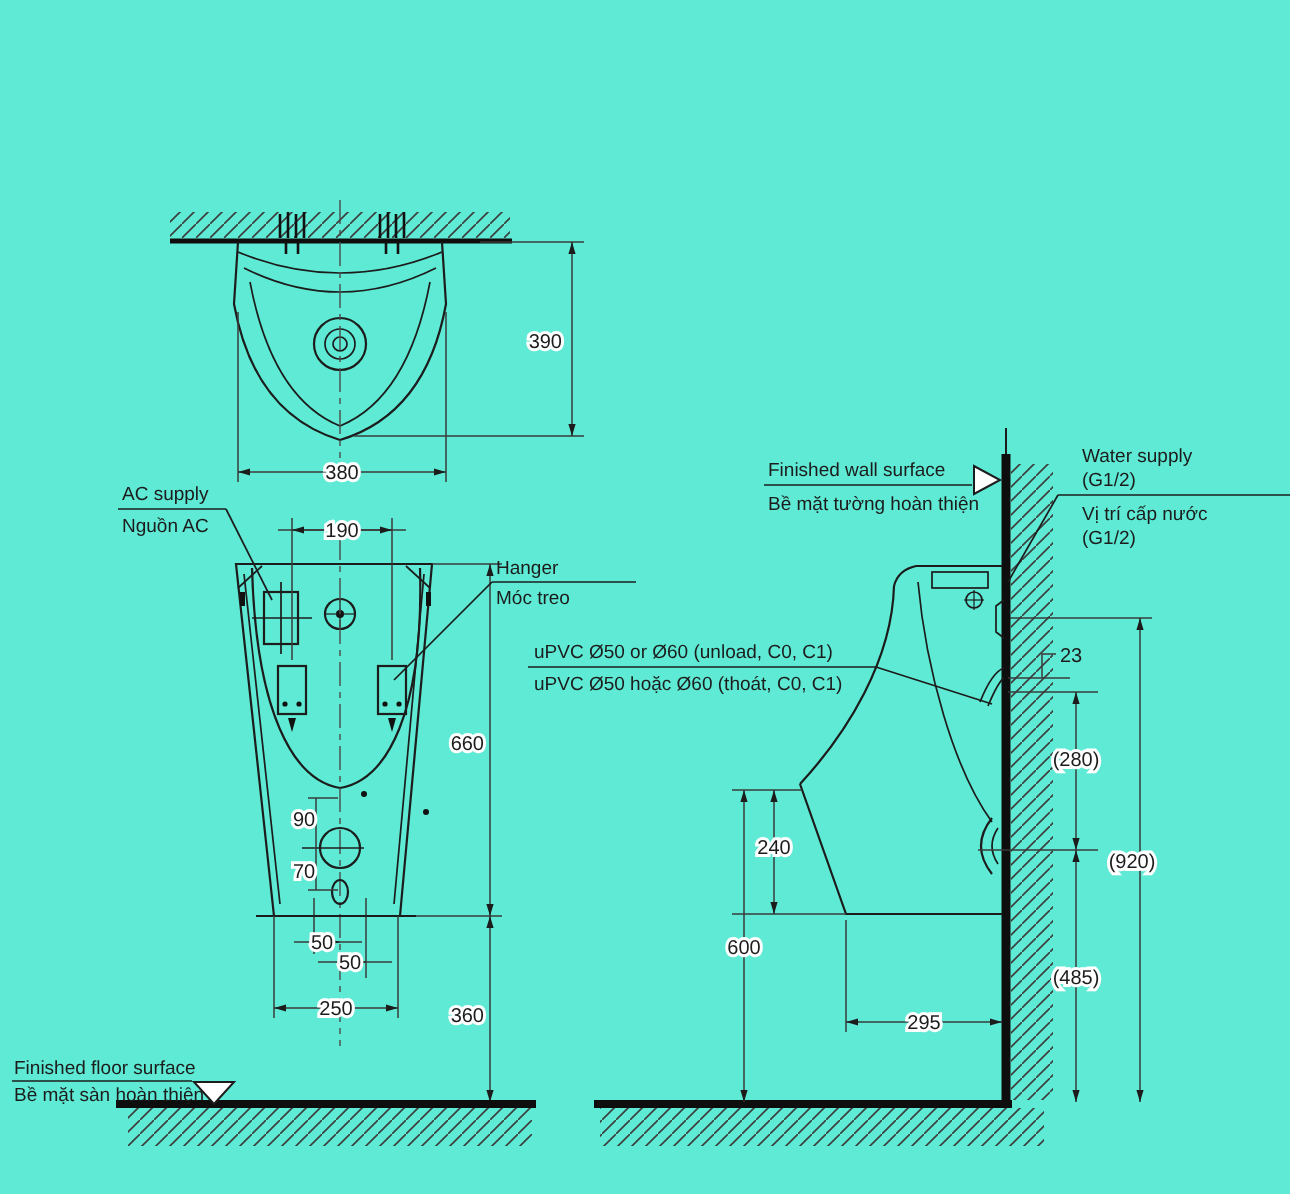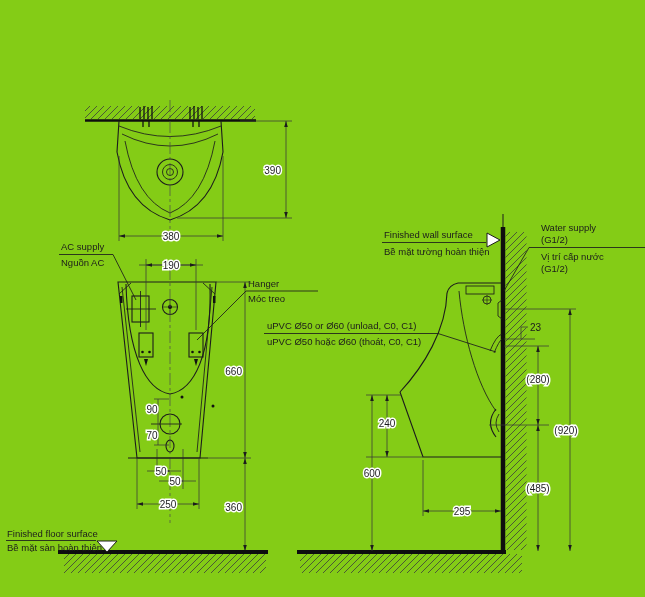--- a/index.html
+++ b/index.html
@@ -1,16 +1,16 @@
 <!DOCTYPE html>
 <html><head>
 <meta charset="utf-8">
 <style>
   html,body{margin:0;padding:0;background:#fff;}
-  .canvas{width:645px;height:597px;position:relative;background:#84cc16;overflow:hidden;}
+  .canvas{width:645px;height:597px;position:relative;background:#5eead4;overflow:hidden;}
   svg{display:block;}
   text{font-family:"Liberation Sans","DejaVu Sans",sans-serif;fill:#1c1c1c;}
   .lbl{font-size:9.5px;}
   .dim{font-size:10px;}
   .knock{paint-order:stroke fill;stroke:#ffffff;stroke-width:3px;}
   .thin{stroke:#3a3a3a;stroke-width:0.75;fill:none;}
   .out{stroke:#1c1c1c;stroke-width:1.1;fill:none;}
   .med{stroke:#1c1c1c;stroke-width:0.85;fill:none;}
   .cl{stroke:#4a4a4a;stroke-width:0.7;stroke-dasharray:12 3 3 3;fill:none;}
   .thick{stroke:#0e0e0e;fill:none;}

